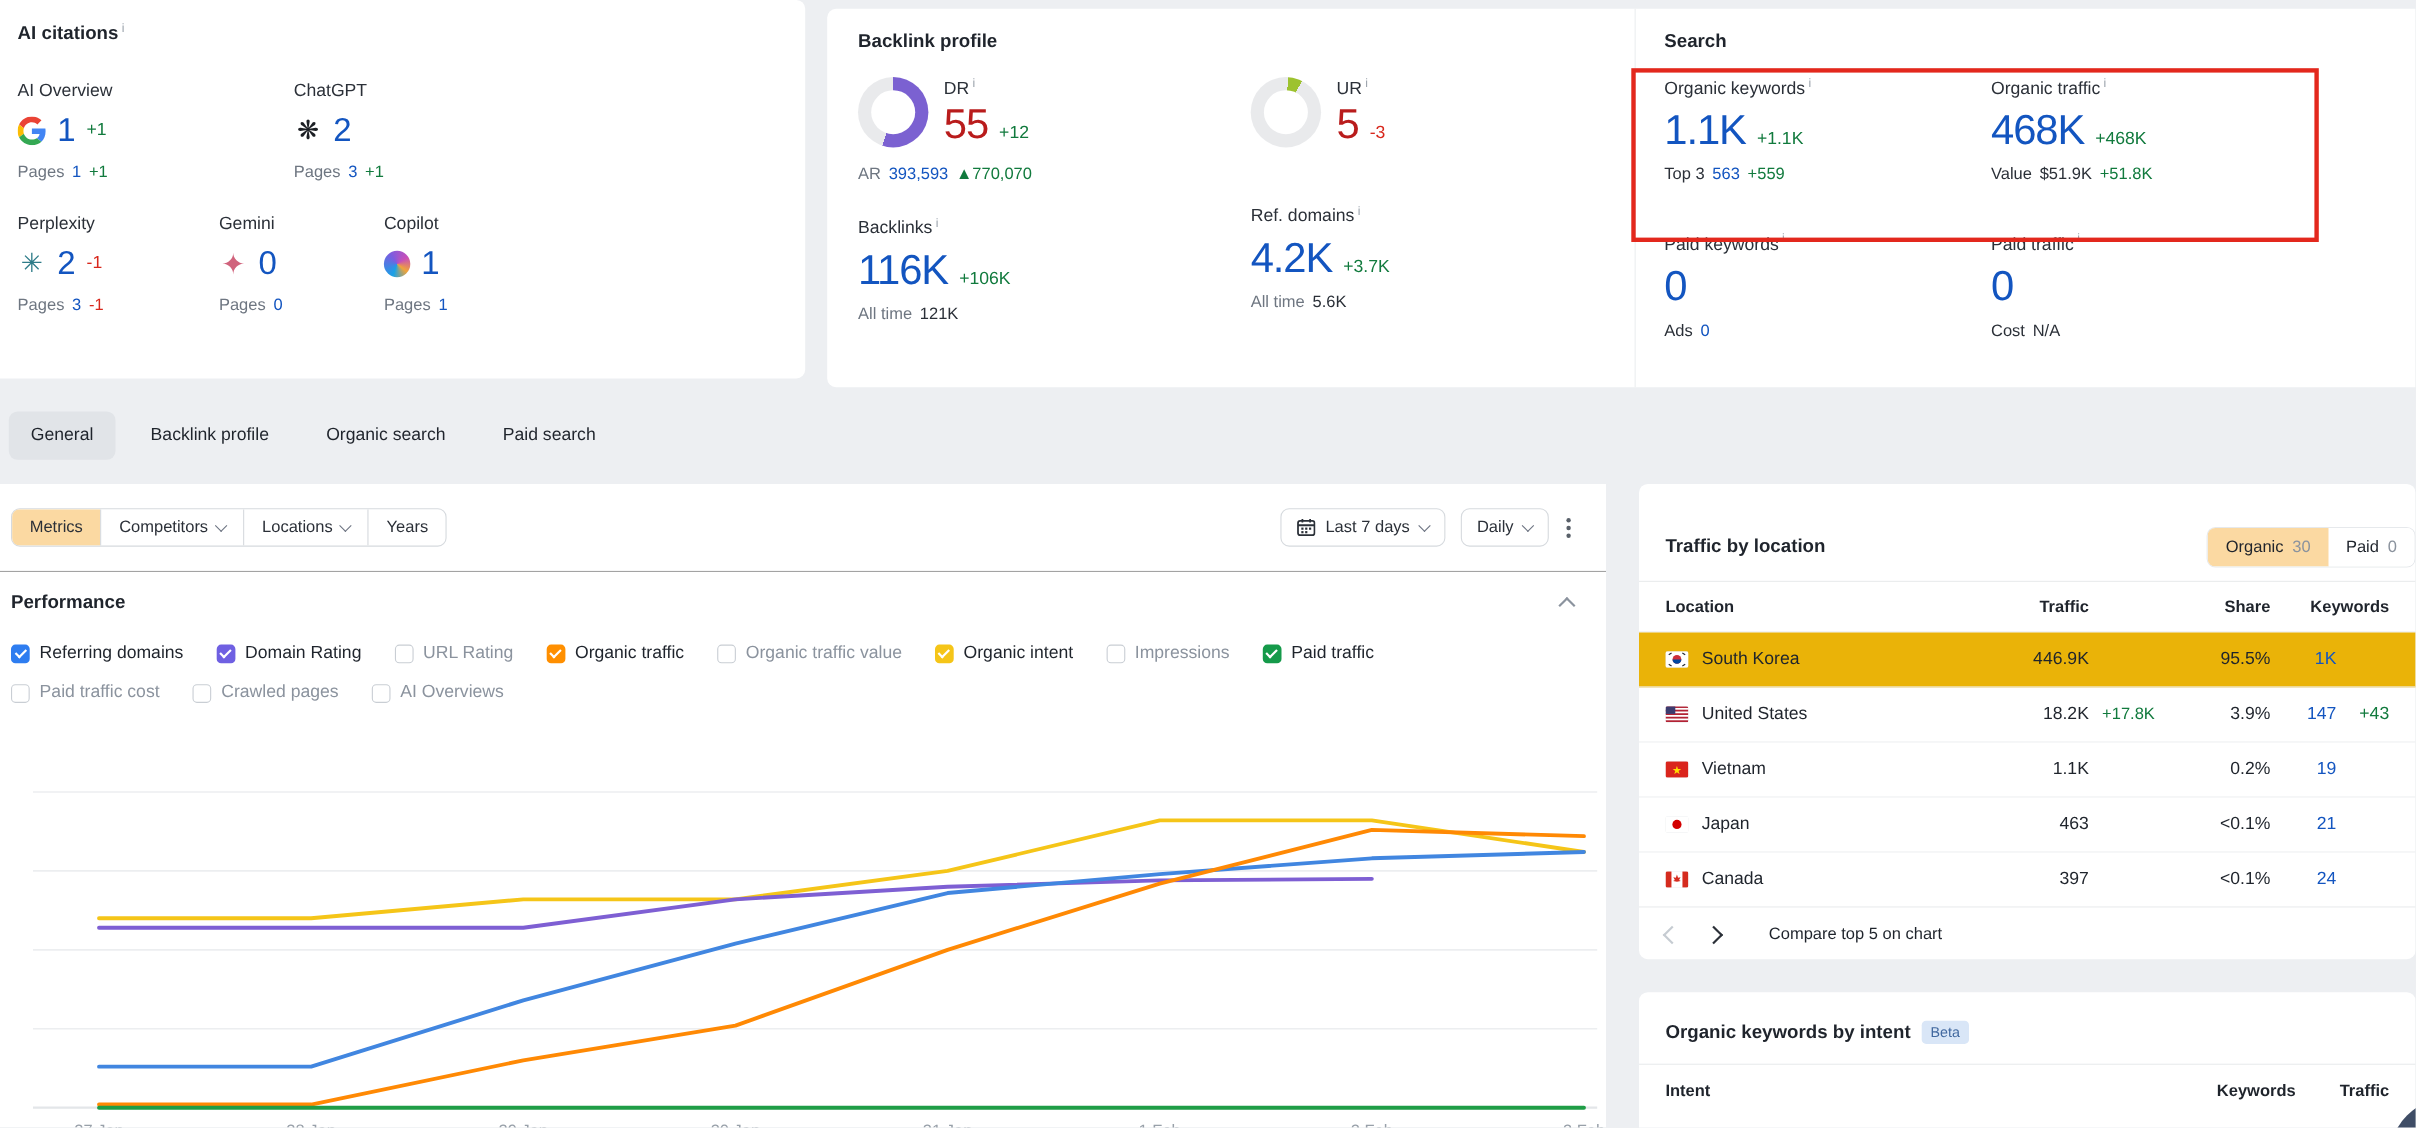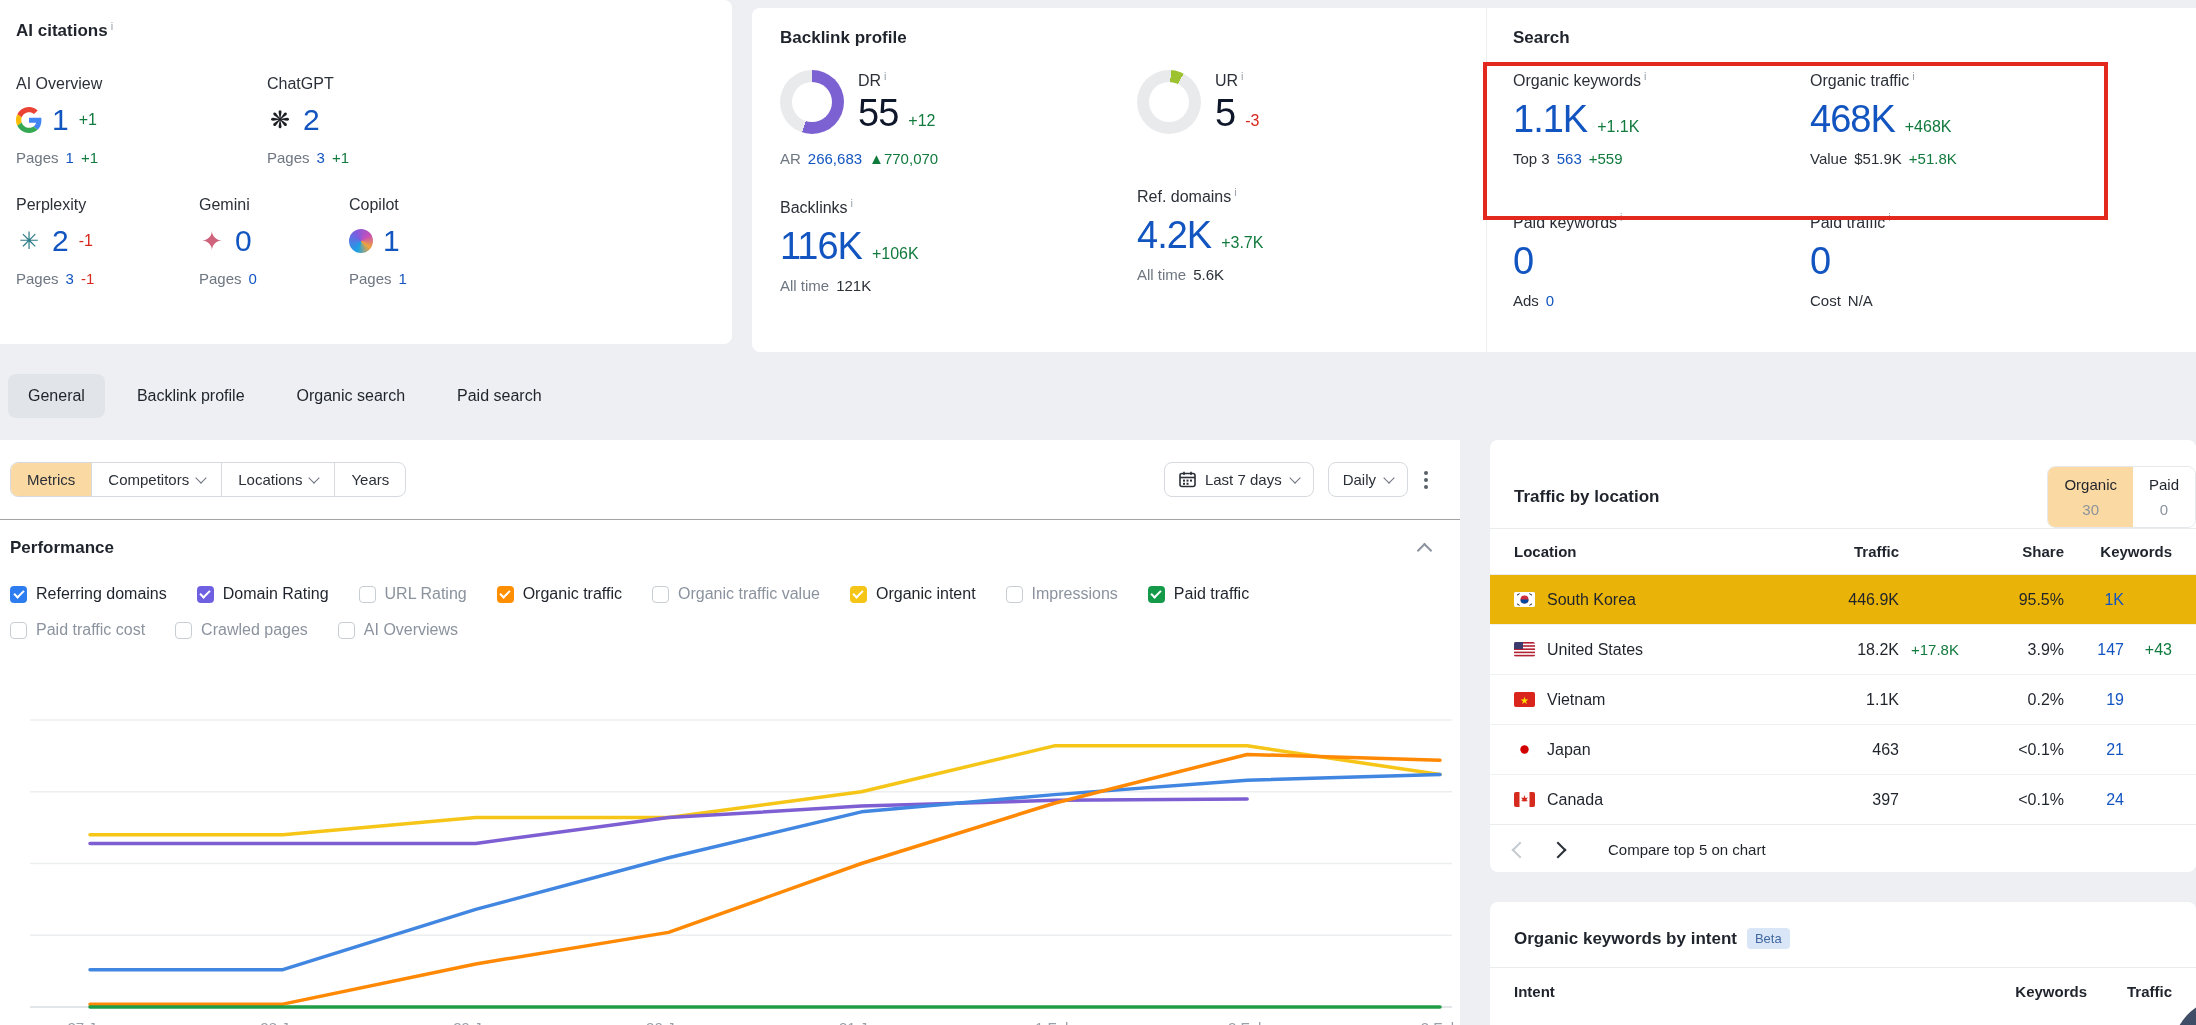--- a/index.html
+++ b/index.html
@@ -14,21 +14,21 @@
 
   
   #ai-card{left:0;top:8;width:732px;height:344px;border-top-left-radius:0;border-bottom-left-radius:0;}
   #main-card{left:752px;top:8px;width:1444px;height:344px;border-top-right-radius:0;border-bottom-right-radius:0;display:flex;}
   .card-pad{padding:20px 16px 0 16px;}
   .panel-title{font-size:17px;font-weight:bold;color:#1f242c;}
   .info-i{font-size:11px;color:#9aa2ab;vertical-align:super;margin-left:3px;font-style:normal;}
   .metric-label{font-size:16px;color:#2b3038;}
   .big-num{font-size:38px;line-height:1;letter-spacing:-1px;}
   .num-blue{color:#1355c0;}
-  .num-dark{color:#0f172a;}
+  .num-dark{color:#b91c1c;}
   .delta{font-size:16px;}
   .green{color:#117a3d;}
   .red{color:#d8271c;}
   .gray{color:#6e7681;}
   .lgray{color:#a6adb5;}
   .blue{color:#1355c0;}
   .sub-row{font-size:15px;color:#2b3038;display:flex;gap:7px;align-items:baseline;}
 
   
   .ai-row{display:flex;margin-top:34px;}
@@ -81,21 +81,21 @@
   .cb-label{font-size:16px;}
   .cb-label.on{color:#1f242c;}
   .cb-label.off{color:#8b939e;}
 
   #chart-wrap{margin-top:44px;height:335px;position:relative;overflow:hidden;}
 
   
   #loc-card{left:1490px;top:440px;width:706px;height:432px;}
   .loc-head{display:flex;align-items:center;justify-content:space-between;padding:26px 0 0 24px;height:62px;box-sizing:content-box;}
   .toggle{display:inline-flex;border-radius:8px;overflow:hidden;border:1px solid #e6e9ec;}
-  .tg-seg{padding:9px 16px;font-size:15px;display:flex;gap:8px;align-items:center;cursor:pointer;background:#fff;flex-direction:column;}
+  .tg-seg{padding:9px 16px;font-size:15px;display:flex;gap:8px;align-items:center;cursor:pointer;background:#fff;}
   .tg-seg.active{background:#fbd9a2;}
   .tg-count{color:#8b939e;}
   .loc-table{border-top:1px solid #e9ebed;margin-top:0;}
   .loc-hrow,.loc-row{display:grid;grid-template-columns:1fr 95px 90px 75px 60px 48px;align-items:center;padding:0 24px;}
   .loc-hrow{height:45px;font-size:15px;font-weight:bold;color:#1f242c;border-bottom:1px solid #e9ebed;}
   .h-right{text-align:right;}
   .h-kw{grid-column:5 / 7;text-align:right;}
   .loc-row{height:49px;font-size:16px;border-bottom:1px solid #eef0f2;}
   .loc-row.hl{background:#eab308;}
   .loc-name{display:flex;align-items:center;gap:12px;color:#1f242c;}
@@ -215,21 +215,21 @@
           <div class="dr-text">
             <span class="metric-label"><span>DR</span><span class="info-i">i</span></span>
             <div class="stat-val" style="margin:2px 0 0;">
               <span class="big-num num-dark">55</span>
               <span class="delta green">+12</span>
             </div>
           </div>
         </div>
         <div class="sub-row" style="margin-top:16px;">
           <span class="gray">AR</span>
-          <span class="blue">266,683</span>
+          <span class="blue">393,593</span>
           <span class="green"><span>▲</span><span>770,070</span></span>
         </div>
         <div class="stat-block">
           <span class="metric-label"><span>Backlinks</span><span class="info-i">i</span></span>
           <div class="stat-val">
             <span class="big-num num-blue">116K</span>
             <span class="delta green">+106K</span>
           </div>
           <div class="sub-row">
               <span class="gray">All time</span>

